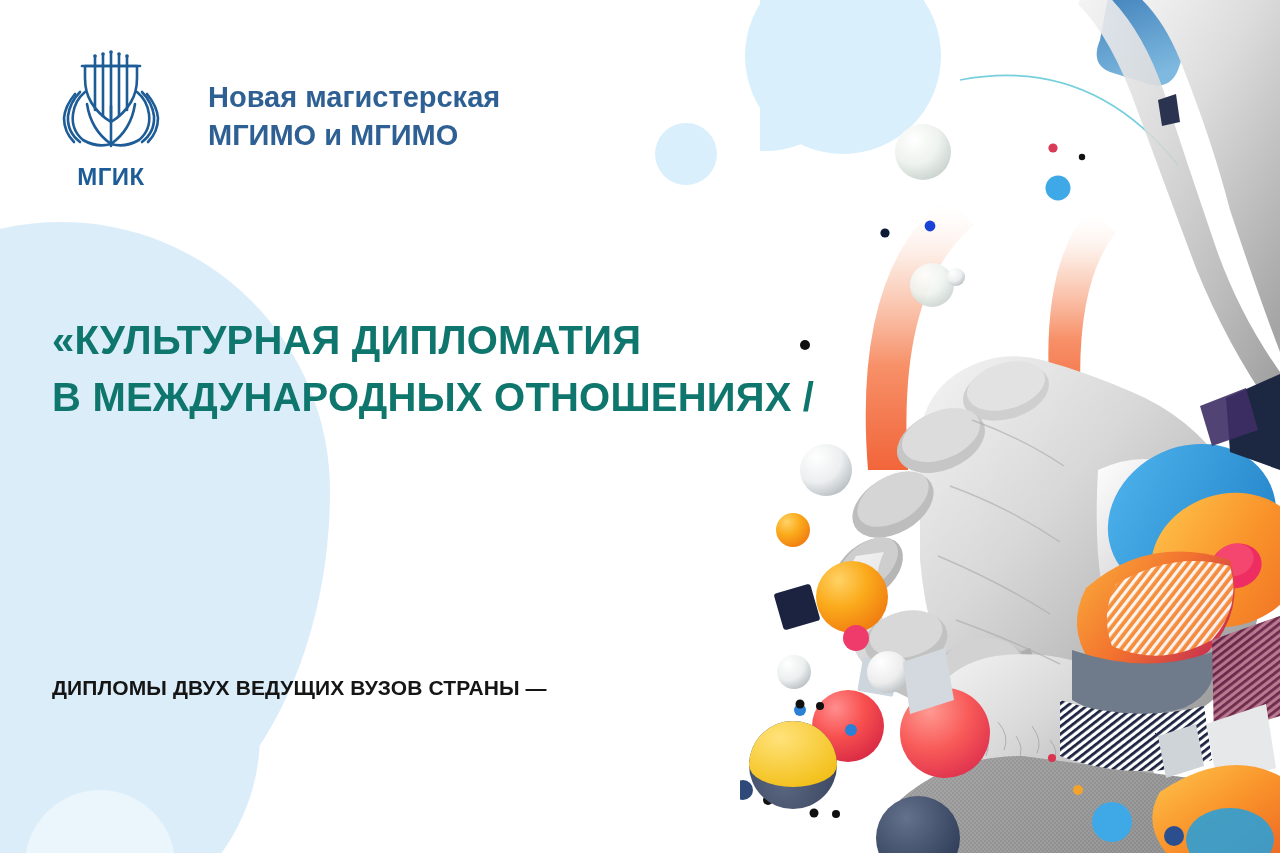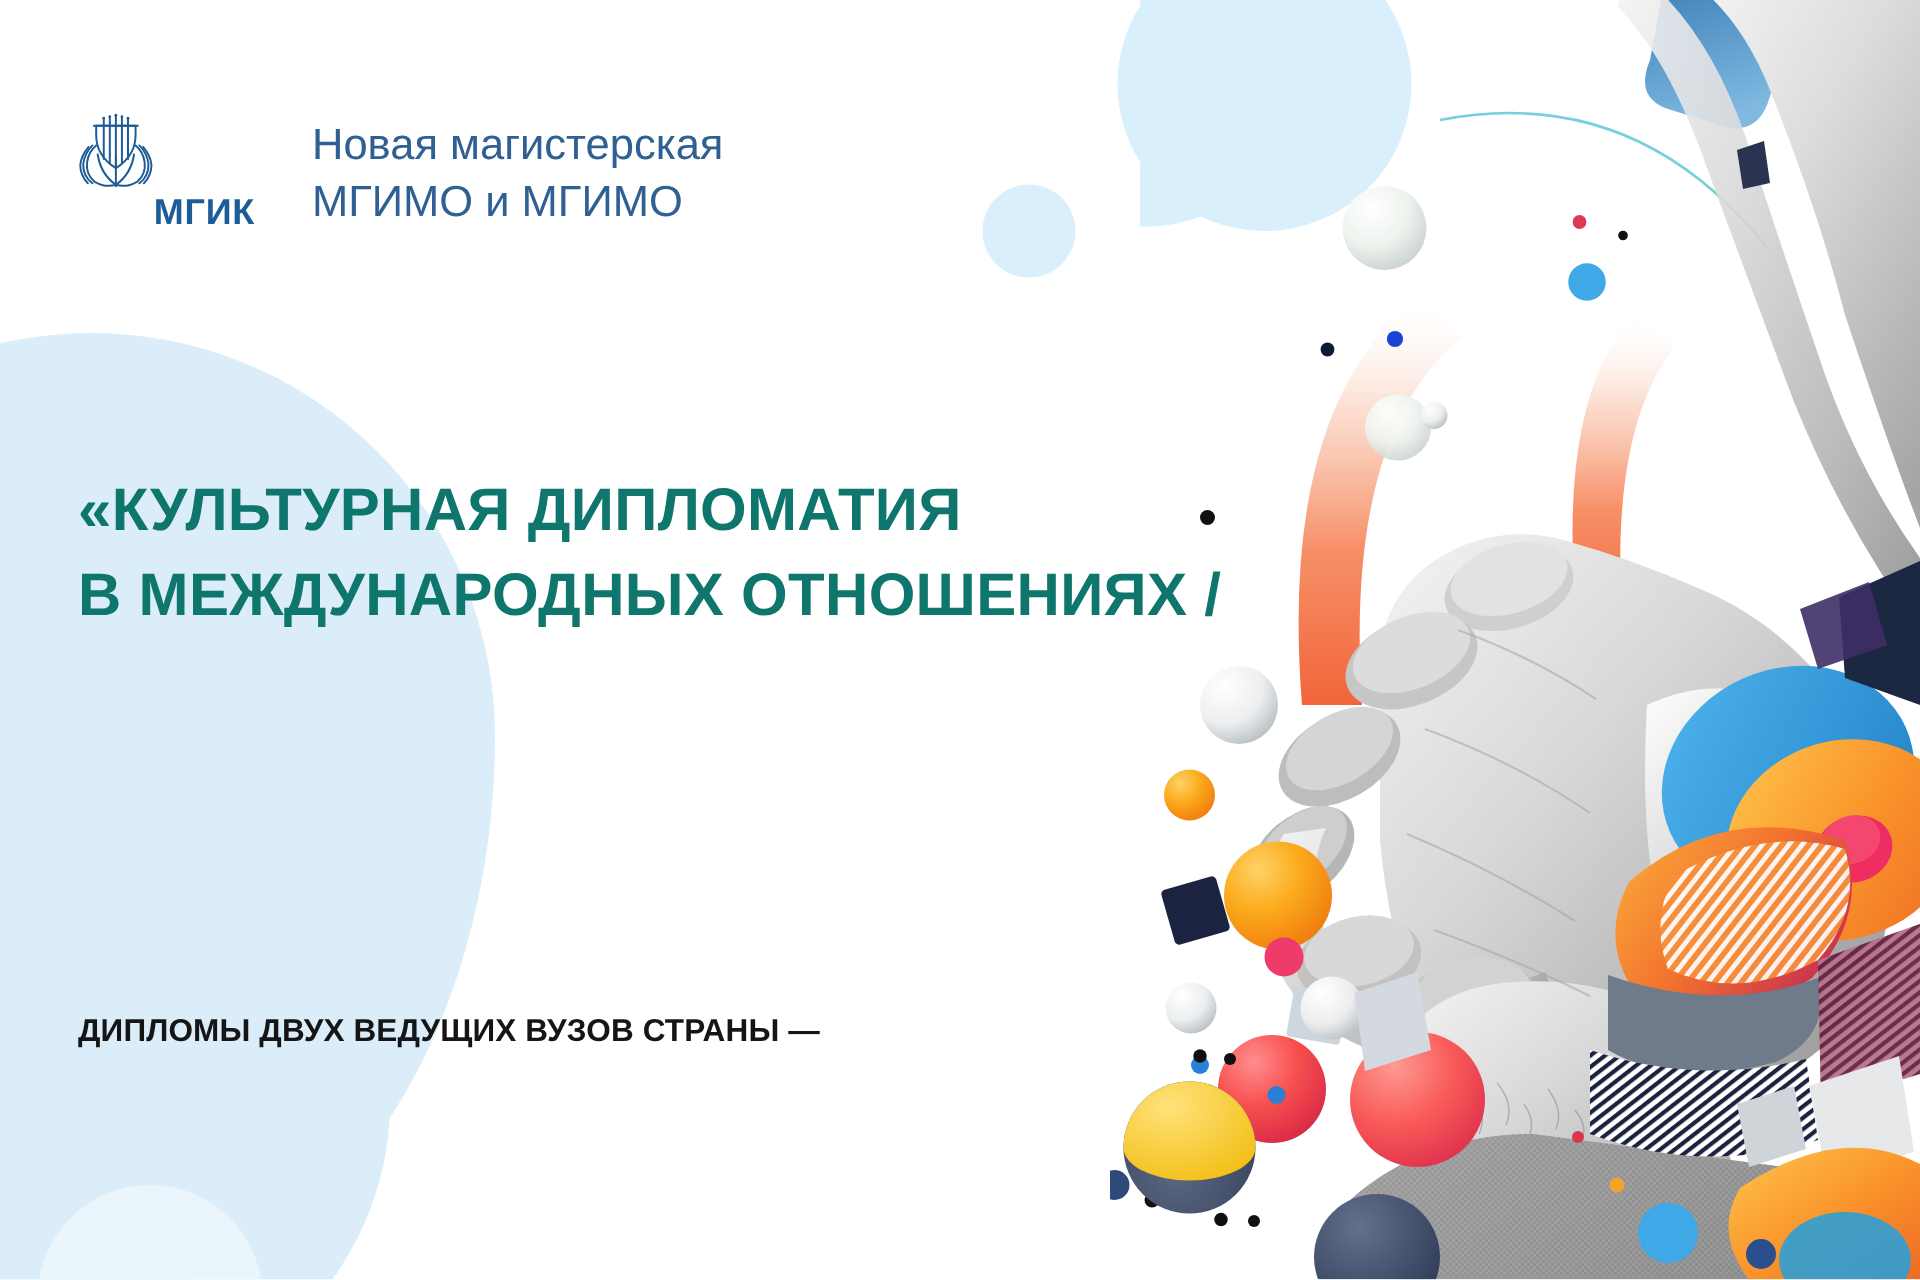--- a/index.html
+++ b/index.html
@@ -80,37 +80,37 @@
     position:absolute;
     left:52px; top:48px;
     display:flex;
     align-items:flex-start;
     gap:38px;
     z-index:5;
   }
   .logo-wrap {
     width:118px;
     display:flex;
-    flex-direction:row;
-    align-items:flex-end;
+    flex-direction:column;
+    align-items:center;
   }
   .logo-mark { width:100px; height:108px; }
   .logo-word {
     margin-top:7px;
     font-size:24px;
     font-weight:bold;
     letter-spacing:0.5px;
     color:#1d5c96;
   }
   .header-text {
     margin-top:30px;
     font-size:29px;
     line-height:1.32;
     color:#2e6094;
-    font-weight:normal;
+    font-weight:bold;
     max-width:420px;
   }
   .header-text .ln { display:block; white-space:pre; }
 
   
   .title {
     position:absolute;
     left:52px; top:312px;
     z-index:5;
     font-size:40px;

